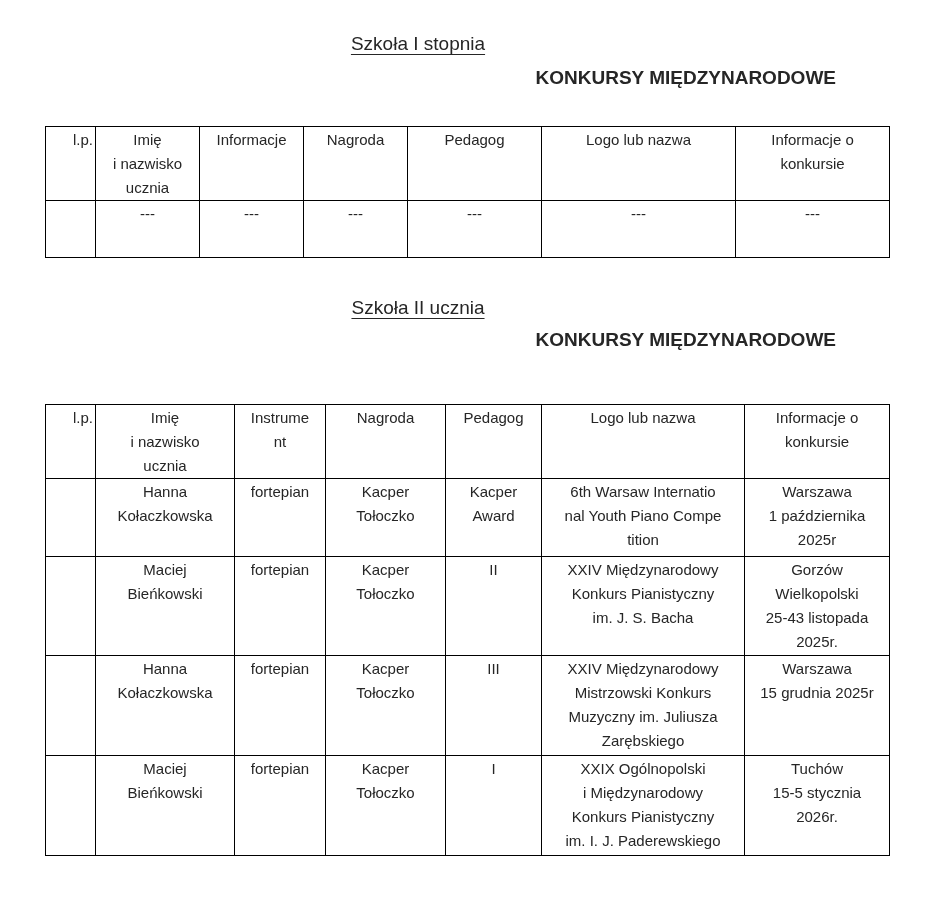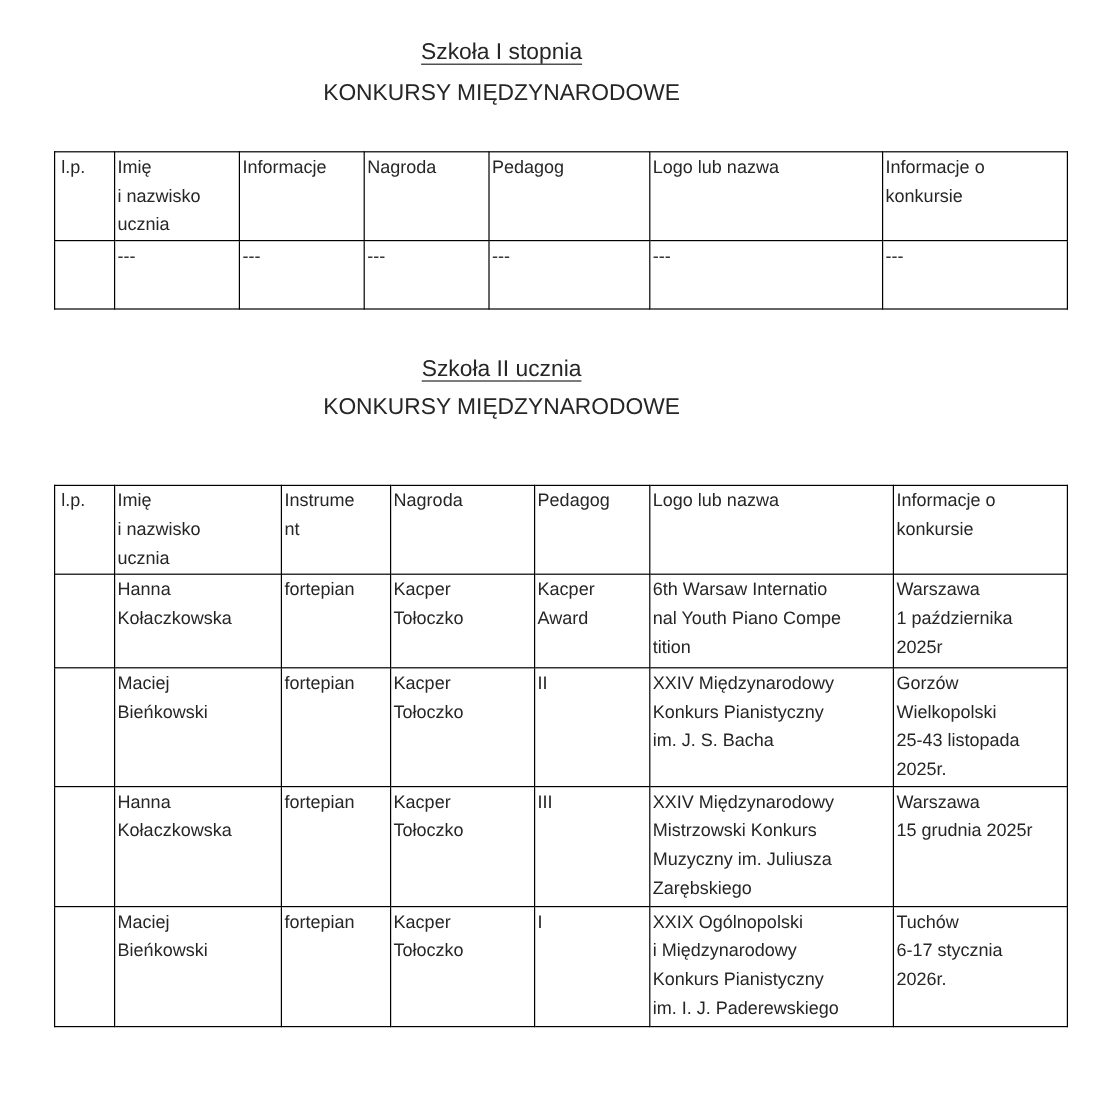--- a/index.html
+++ b/index.html
@@ -24,51 +24,51 @@
     font-size: 19px;
     font-weight: normal;
     text-align: center;
     text-decoration: underline;
     text-underline-offset: 4px;
     line-height: 25px;
   }
   .subtitle {
     margin: 0;
     font-size: 19px;
-    font-weight: normal;
-    text-align: center;
+    font-weight: bold;
+    text-align: right;
     line-height: 25px;
   }
   section[data-name="section-szkola-1"] .title    { padding-top: 31px; }
   section[data-name="section-szkola-1"] .subtitle { margin-top: 9px; }
   section[data-name="section-szkola-1"] table     { margin-top: 36px; }
   section[data-name="section-szkola-2"] .title    { padding-top: 37px; }
   section[data-name="section-szkola-2"] .subtitle { margin-top: 7px; }
   section[data-name="section-szkola-2"] table     { margin-top: 52px; }
 
   table {
     border-collapse: collapse;
     table-layout: fixed;
     margin-left: 45px;
     width: 844px;
   }
   th, td {
     border: 1px solid #000000;
     vertical-align: top;
-    text-align: left;
+    text-align: center;
     font-weight: normal;
     font-size: 15px;
     line-height: 24px;
     white-space: pre-line;
     padding: 1px 2px 0 2px;
     overflow: hidden;
     word-wrap: break-word;
   }
   th:first-child {
-    text-align: left;
+    text-align: right;
     padding-left: 5px;
   }
 
   
   #table1 col:nth-child(1) { width: 50px; }
   #table1 col:nth-child(2) { width: 104px; }
   #table1 col:nth-child(3) { width: 104px; }
   #table1 col:nth-child(4) { width: 104px; }
   #table1 col:nth-child(5) { width: 134px; }
   #table1 col:nth-child(6) { width: 194px; }
@@ -218,20 +218,20 @@
 Bieńkowski</td>
             <td data-name="table-cell">fortepian</td>
             <td data-name="table-cell">Kacper
 Tołoczko</td>
             <td data-name="table-cell">I</td>
             <td data-name="table-cell">XXIX Ogólnopolski
 i Międzynarodowy
 Konkurs Pianistyczny
 im. I. J. Paderewskiego</td>
             <td data-name="table-cell">Tuchów
-6-17 stycznia
+15-5 stycznia
 2026r.</td>
           </tr>
         </tbody>
       </table>
   </section>
 
 </div>
 
 </body></html>

